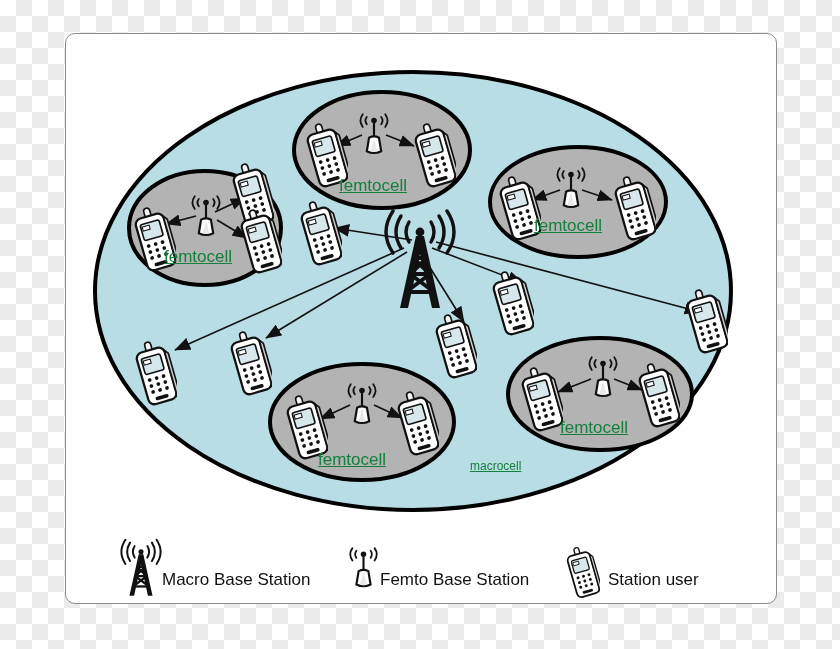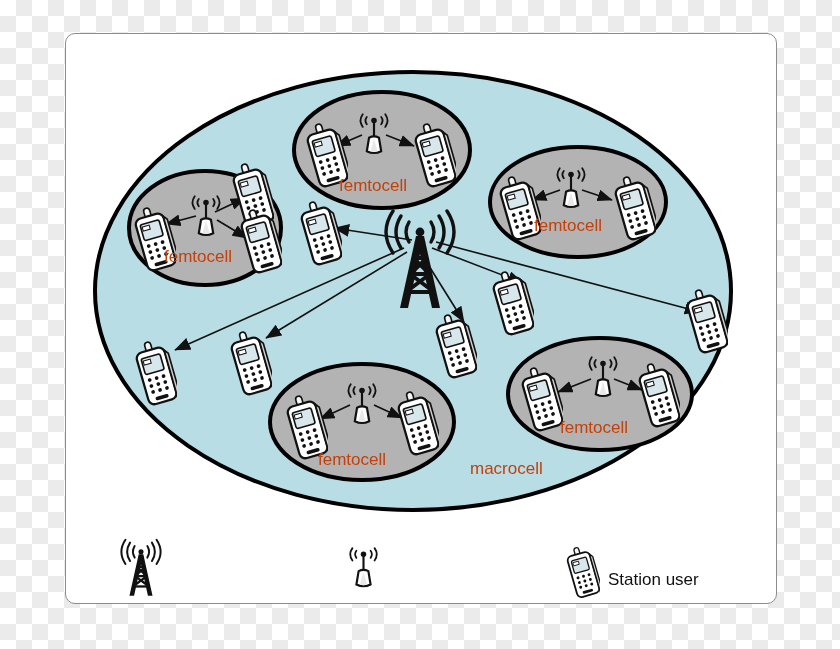--- a/index.html
+++ b/index.html
@@ -17,26 +17,27 @@
   #stage{position:relative;width:840px;height:649px;}
   #panel{
     position:absolute;left:65px;top:33px;width:712px;height:571px;
     background:#ffffff;border:1px solid #8c8c8c;border-radius:10px;
     box-sizing:border-box;
   }
   #svgroot{position:absolute;left:0;top:0;width:840px;height:649px;}
   .cell-label{
     position:absolute;
     font-family:"Liberation Sans", sans-serif;
-    color:#c2410c;
+    color:#15803d;
     white-space:nowrap;
     pointer-events:none;
+    text-decoration:underline;
   }
   .femto-label{font-size:17px;}
-  .macro-label{font-size:17px;}
+  .macro-label{font-size:12px;}
   .legend-label{
     position:absolute;font-size:17px;color:#111111;white-space:nowrap;
     font-family:"Liberation Sans", sans-serif;
   }
 </style>
 </head>
 <body>
 
 <div id="stage">
 
@@ -190,15 +191,17 @@
   </svg>
 
   <div class="cell-label femto-label" style="left:164px;top:247px;">femtocell</div>
   <div class="cell-label femto-label" style="left:339px;top:176px;">femtocell</div>
   <div class="cell-label femto-label" style="left:534px;top:216px;">femtocell</div>
   <div class="cell-label femto-label" style="left:318px;top:450px;">femtocell</div>
   <div class="cell-label femto-label" style="left:560px;top:418px;">femtocell</div>
 
   <div class="cell-label macro-label" style="left:470px;top:459px;">macrocell</div>
 
+  <div class="legend-label" style="left:162px;top:570px;">Macro Base Station</div>
+  <div class="legend-label" style="left:380px;top:570px;">Femto Base Station</div>
   <div class="legend-label" style="left:608px;top:570px;">Station user</div>
 
 </div>
 
 </body></html>

